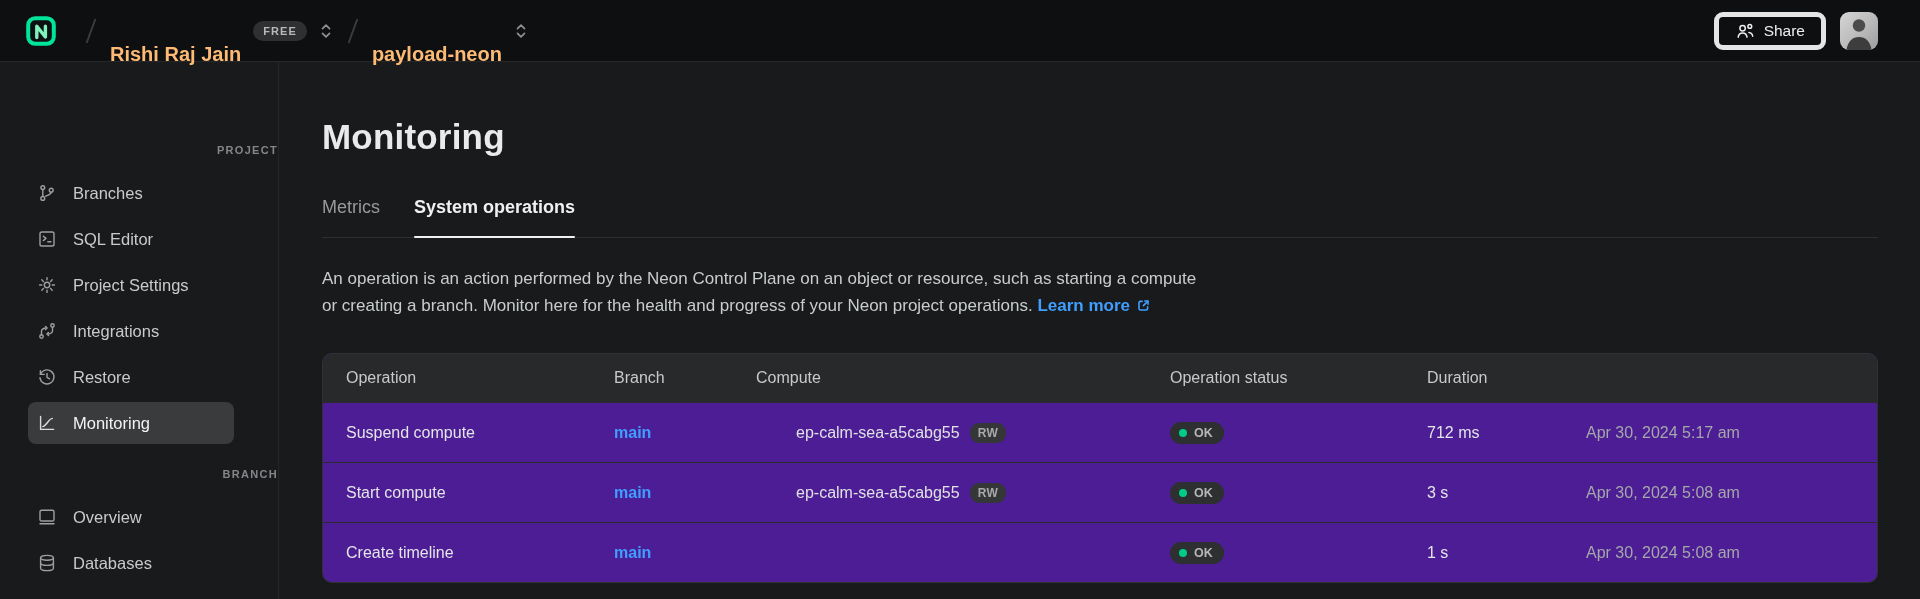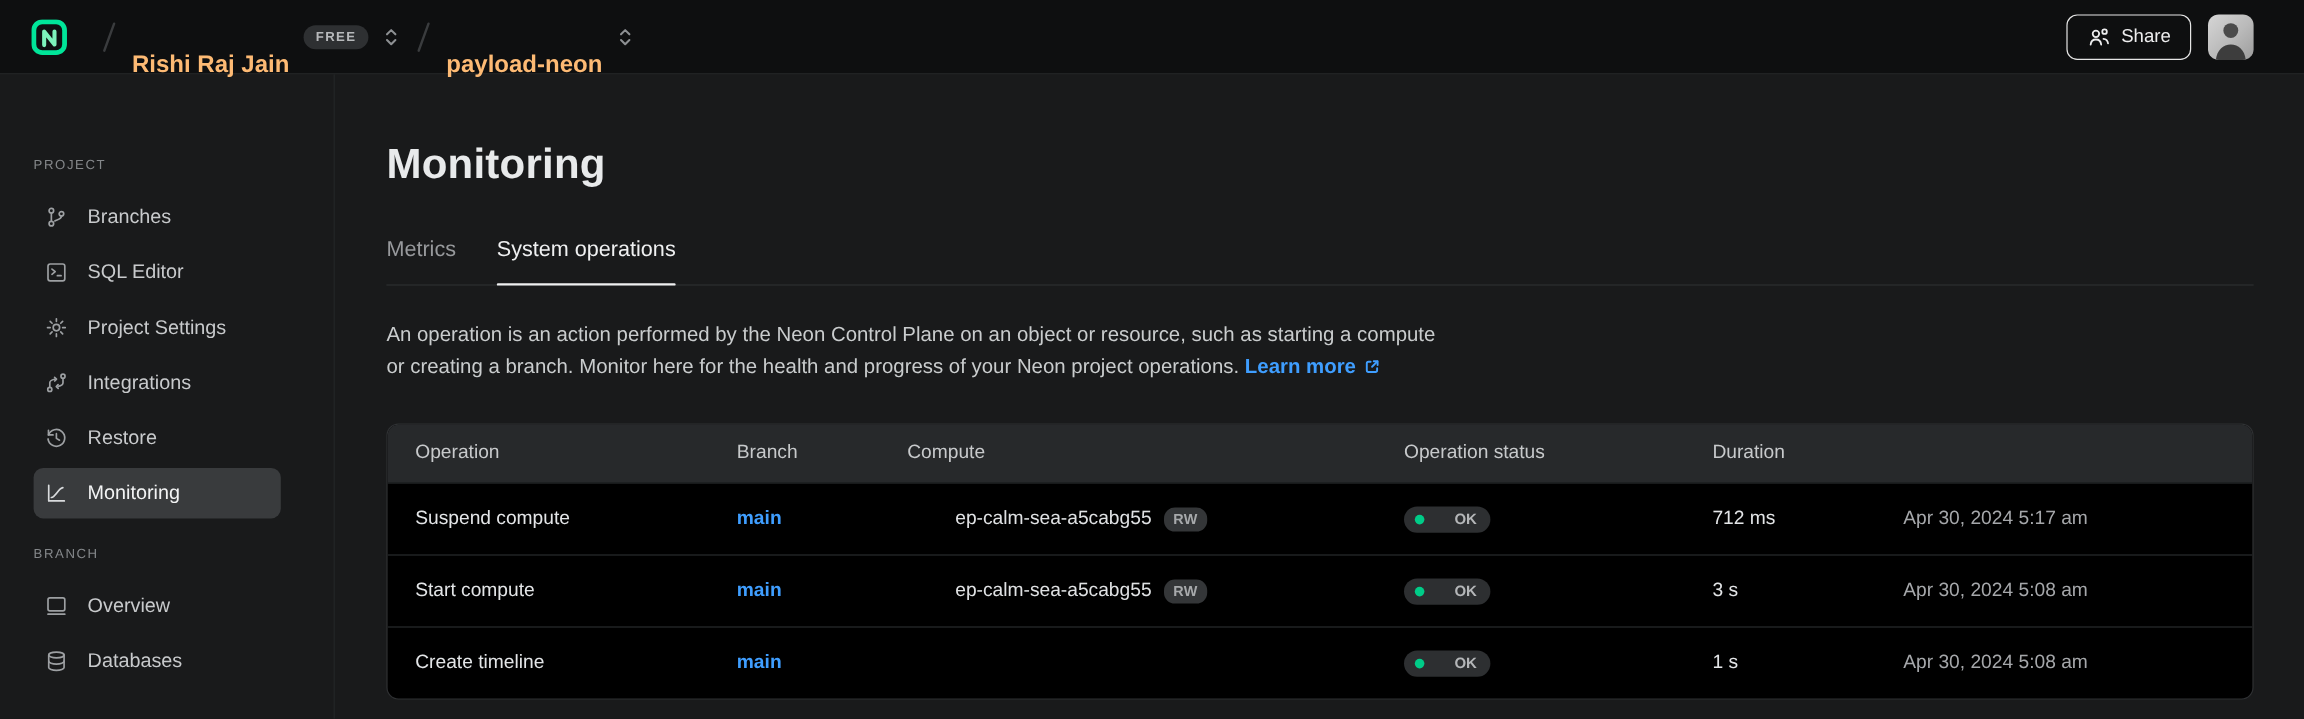--- a/index.html
+++ b/index.html
@@ -24,93 +24,93 @@
   .badge-free {
     margin-left:12px; background:#2e3032; color:#b7b9bb;
     font-size:11px; font-weight:700; letter-spacing:1.1px;
     padding:4px 10px; border-radius:11px;
   }
   .updown { margin-left:11px; color:#8d9093; display:flex; }
   .spacer { flex:1; }
   .share-btn {
     display:flex; align-items:center; gap:9px;
     height:38px; padding:0 16px; margin-right:14px;
-    background:transparent; border:1px solid #e5e5e5; border-radius:9px;
+    background:transparent; border:5px solid #e5e5e5; border-radius:9px;
     color:#ededee; font-size:15.5px; font-weight:500;
     font-family:"Liberation Sans", sans-serif; cursor:pointer;
   }
   .share-btn svg { color:#ededee; }
   .avatar {
     width:38px; height:38px; border-radius:9px; overflow:hidden; cursor:pointer;
     background:linear-gradient(135deg,#d6d6d6 0%,#b9b9b9 55%,#9c9c9c 100%);
     display:flex;
   }
 
   
   .shell { display:flex; height:537px; }
 
   
   .sidebar {
     width:279px; flex:0 0 279px; border-right:1px solid #242627;
     padding-top:70px; overflow:hidden;
   }
   .side-section-label {
-    margin:0 0 16px 28px; font-size:11px; font-weight:400;
-    color:#84878a; letter-spacing:1.3px;
+    margin:12px 0 16px 28px; font-size:11px; font-weight:700;
+    color:#84878a; letter-spacing:1.3px;text-align:right;
   }
   .side-section + .side-section { margin-top:24px; }
   .side-list { margin-left:28px; width:206px; }
   .side-item {
     display:flex; align-items:center; height:42px; margin-bottom:4px;
     padding-left:9px; border-radius:8px; color:#c8cacc; font-size:16.5px;
     cursor:pointer; white-space:nowrap;
   }
   .side-item.active { background:#393b3d; color:#f2f3f4; }
   .side-icon { width:20px; height:20px; margin-right:16px; color:#9da0a3; display:flex; flex:0 0 20px; }
   .side-item.active .side-icon { color:#d9dbdd; }
 
   
   .main { flex:1; padding:55px 42px 0 43px; min-width:0; }
   .page-title { margin:0 0 40px; font-size:35px; font-weight:700; color:#e8eaeb; letter-spacing:0.2px; }
 
   .tabs { display:flex; gap:34px; border-bottom:1px solid #2d2f31; }
   .tab { position:relative; padding-bottom:19px; font-size:18px; color:#97999c; cursor:pointer; }
-  .tab.active { color:#eff0f1; font-weight:400; }
+  .tab.active { color:#eff0f1; font-weight:700; }
   .tab.active::after {
     content:""; position:absolute; left:0; right:0; bottom:-1px;
     height:2.5px; background:#eff0f1; border-radius:1px;
   }
 
   .description { margin-top:27px; font-size:17px; line-height:27px; color:#c9cccd; }
   .learn-more { color:#3f9eff; font-weight:700; text-decoration:none; cursor:pointer; }
   .ext-icon { display:inline-block; vertical-align:-2px; margin-left:6px; color:#3f9eff; }
 
   
   .ops-table {
     margin-top:32px; border:1px solid #2f3133; border-radius:10px;
-    overflow:hidden; background:#000000;
+    overflow:hidden; background:#4c1d95;
   }
   .t-grid {
     display:grid;
     grid-template-columns:268px 142px 414px 257px 159px 1fr;
     align-items:center; padding-left:23px;
   }
   .t-head { background:#27292b; height:48px; color:#c7c9cb; font-size:16px; font-weight:500; }
   .t-row { height:60px; border-top:1px solid #292b2d; font-size:16px; }
   .c-op { color:#e3e5e7; }
   .branch-link { color:#3f9eff; font-weight:700; cursor:pointer; }
   .c-compute { display:flex; align-items:center;margin-left:40px; }
   .compute-name { color:#dfe1e3; }
   .rw-badge {
     margin-left:10px; background:#343638; color:#a7a9ab;
     font-size:12px; font-weight:600; letter-spacing:0.4px;
     padding:3px 8px; border-radius:9px;
   }
   .status-pill {
-    display:inline-flex; align-items:center; gap:25px;
+    display:inline-flex; align-items:center; gap:7px;
     background:#2d2f31; border-radius:11px; padding:4px 11px 4px 9px;
   }
   .status-dot { width:8px; height:8px; border-radius:50%; background:#00cc88; }
   .status-label { font-size:12.5px; font-weight:600; color:#b4b6b8; }
   .c-duration { color:#e3e5e7; }
   .c-date { color:#a5a7aa; }
 </style>
 </head>
 <body>
 

